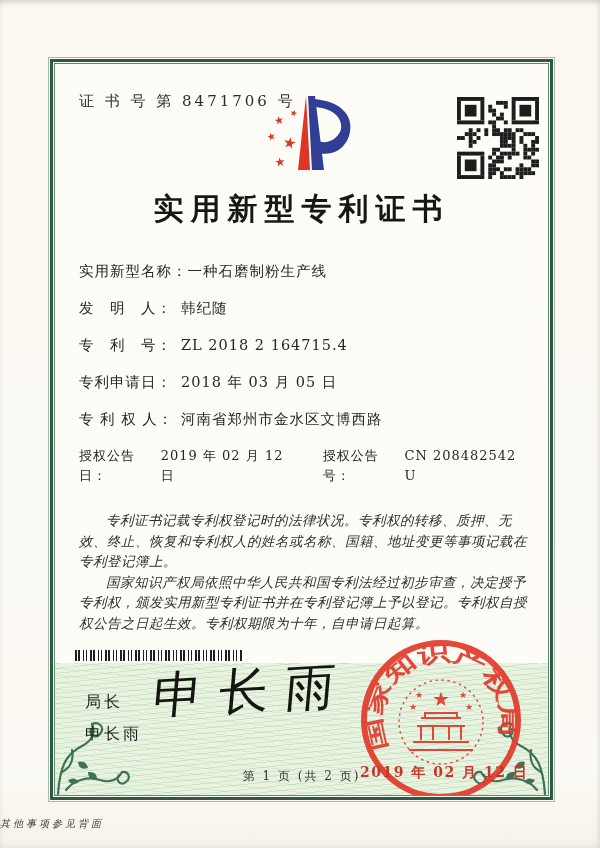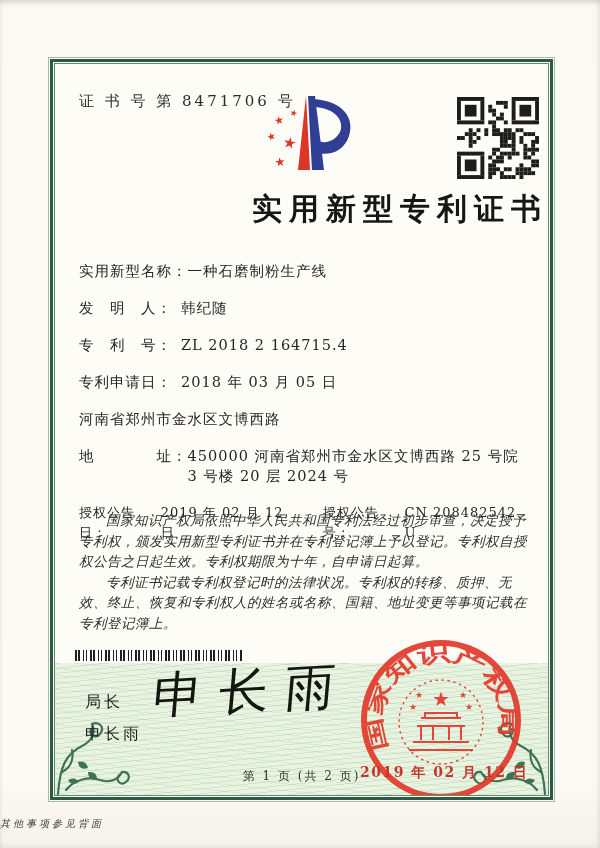--- a/index.html
+++ b/index.html
@@ -21,21 +21,21 @@
   .frame-mid{height:100%;box-sizing:border-box;border:3px solid #2c5a43;padding:1px;}
   .frame-inner{
     height:100%;box-sizing:border-box;border:1px solid #5f8a6e;
     position:relative;background:#fdfcf6;overflow:hidden;
   }
   
   .cert-no{position:absolute;left:24px;top:28px;font-size:15px;letter-spacing:3px;color:#2b2b29;}
   .logo{position:absolute;left:194px;top:26px;width:114px;height:90px;}
   .qr{position:absolute;right:9px;top:33px;width:82px;height:82px;}
   .title{
-    position:absolute;left:0;right:0;top:125px;text-align:right;
+    position:absolute;left:0;right:0;top:125px;text-align:center;
     font-size:30px;font-weight:600;letter-spacing:7px;color:#161614;
   }
   
   .fields{position:absolute;left:24px;right:18px;top:197px;color:#262624;}
   .field-row{display:flex;font-size:14.5px;line-height:20px;margin-bottom:17px;letter-spacing:1px;}
   .field-label{flex:0 0 102px;white-space:nowrap;}
   .field-value{flex:1;}
   .grant-row{display:flex;font-size:13px;line-height:20px;letter-spacing:1px;}
   .grant-pair{display:flex;}
   .grant-pair.second{margin-left:24px;}
@@ -251,41 +251,38 @@
           </div>
           <div class="field-row">
             <span class="field-label">专　利　号：</span>
             <span class="field-value">ZL 2018 2 164715.4</span>
           </div>
           <div class="field-row">
             <span class="field-label">专利申请日：</span>
             <span class="field-value">2018 年 03 月 05 日</span>
           </div>
           <div class="field-row">
+            <span class="field-label">专 利 权 人：</span>
             <span class="field-value">河南省郑州市金水区文博西路</span>
-          </div>
-          <div class="field-row">
-            <span class="field-label">地　　　　址：</span>
-            <span class="field-value">450000  河南省郑州市金水区文博西路 25 号院 3 号楼 20 层 2024 号</span>
           </div>
           <div class="grant-row">
             <span class="grant-pair">
               <span>授权公告日：</span>
               <span>2019 年 02 月 12 日</span>
             </span>
             <span class="grant-pair second">
               <span>授权公告号：</span>
               <span>CN 208482542 U</span>
             </span>
           </div>
         </div>
 
         <div class="paras">
+          <p>专利证书记载专利权登记时的法律状况。专利权的转移、质押、无效、终止、恢复和专利权人的姓名或名称、国籍、地址变更等事项记载在专利登记簿上。</p>
           <p>国家知识产权局依照中华人民共和国专利法经过初步审查，决定授予专利权，颁发实用新型专利证书并在专利登记簿上予以登记。专利权自授权公告之日起生效。专利权期限为十年，自申请日起算。</p>
-          <p>专利证书记载专利权登记时的法律状况。专利权的转移、质押、无效、终止、恢复和专利权人的姓名或名称、国籍、地址变更等事项记载在专利登记簿上。</p>
         </div>
 
         <div class="barcode"></div>
 
         <div class="green-zone"></div>
 
         <svg class="ornament left" viewBox="0 0 96 96">
           <g fill="none" stroke="#3d7354" stroke-width="2.2" stroke-linecap="round">
             <path d="M6,92 C8,64 14,52 30,44 C40,39 44,30 40,22"></path>
             <path d="M40,22 c8,-3 13,4 8,10 c-4,5 -11,2 -9,-5"></path>

